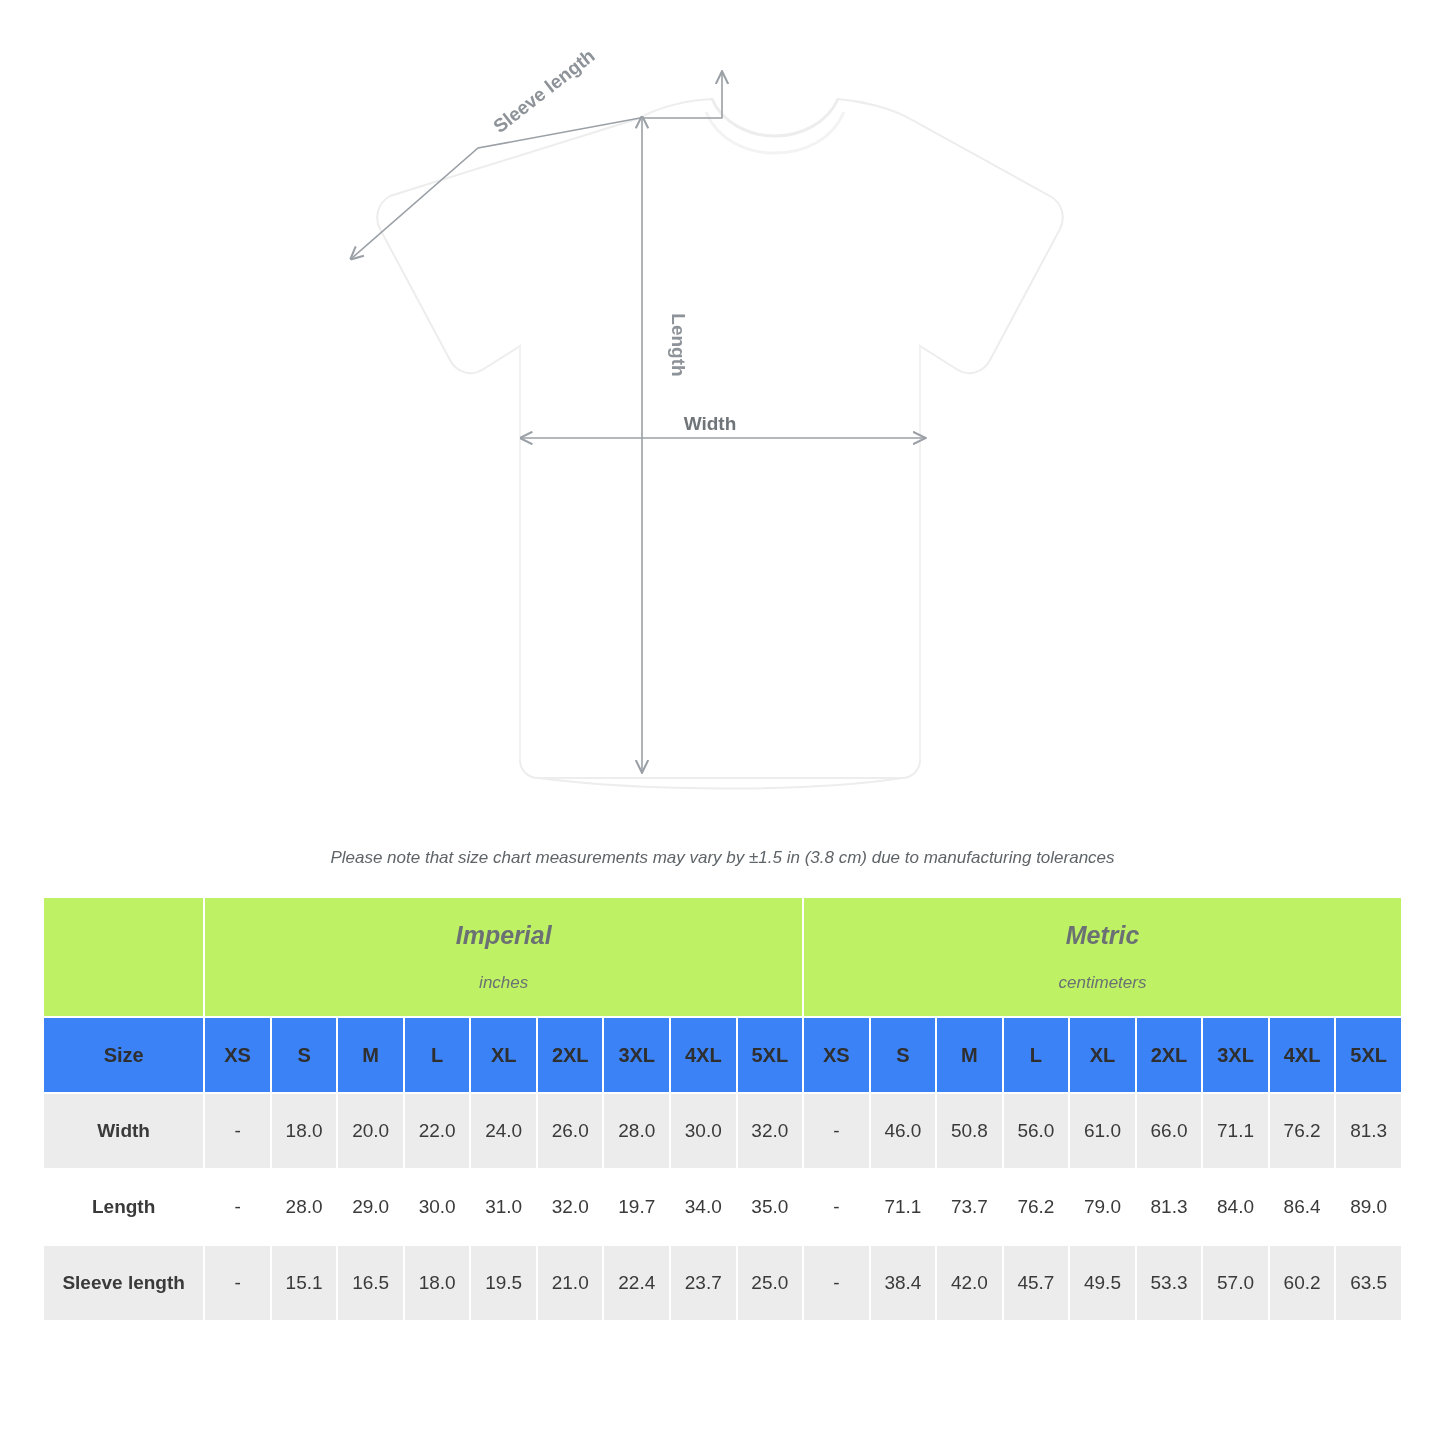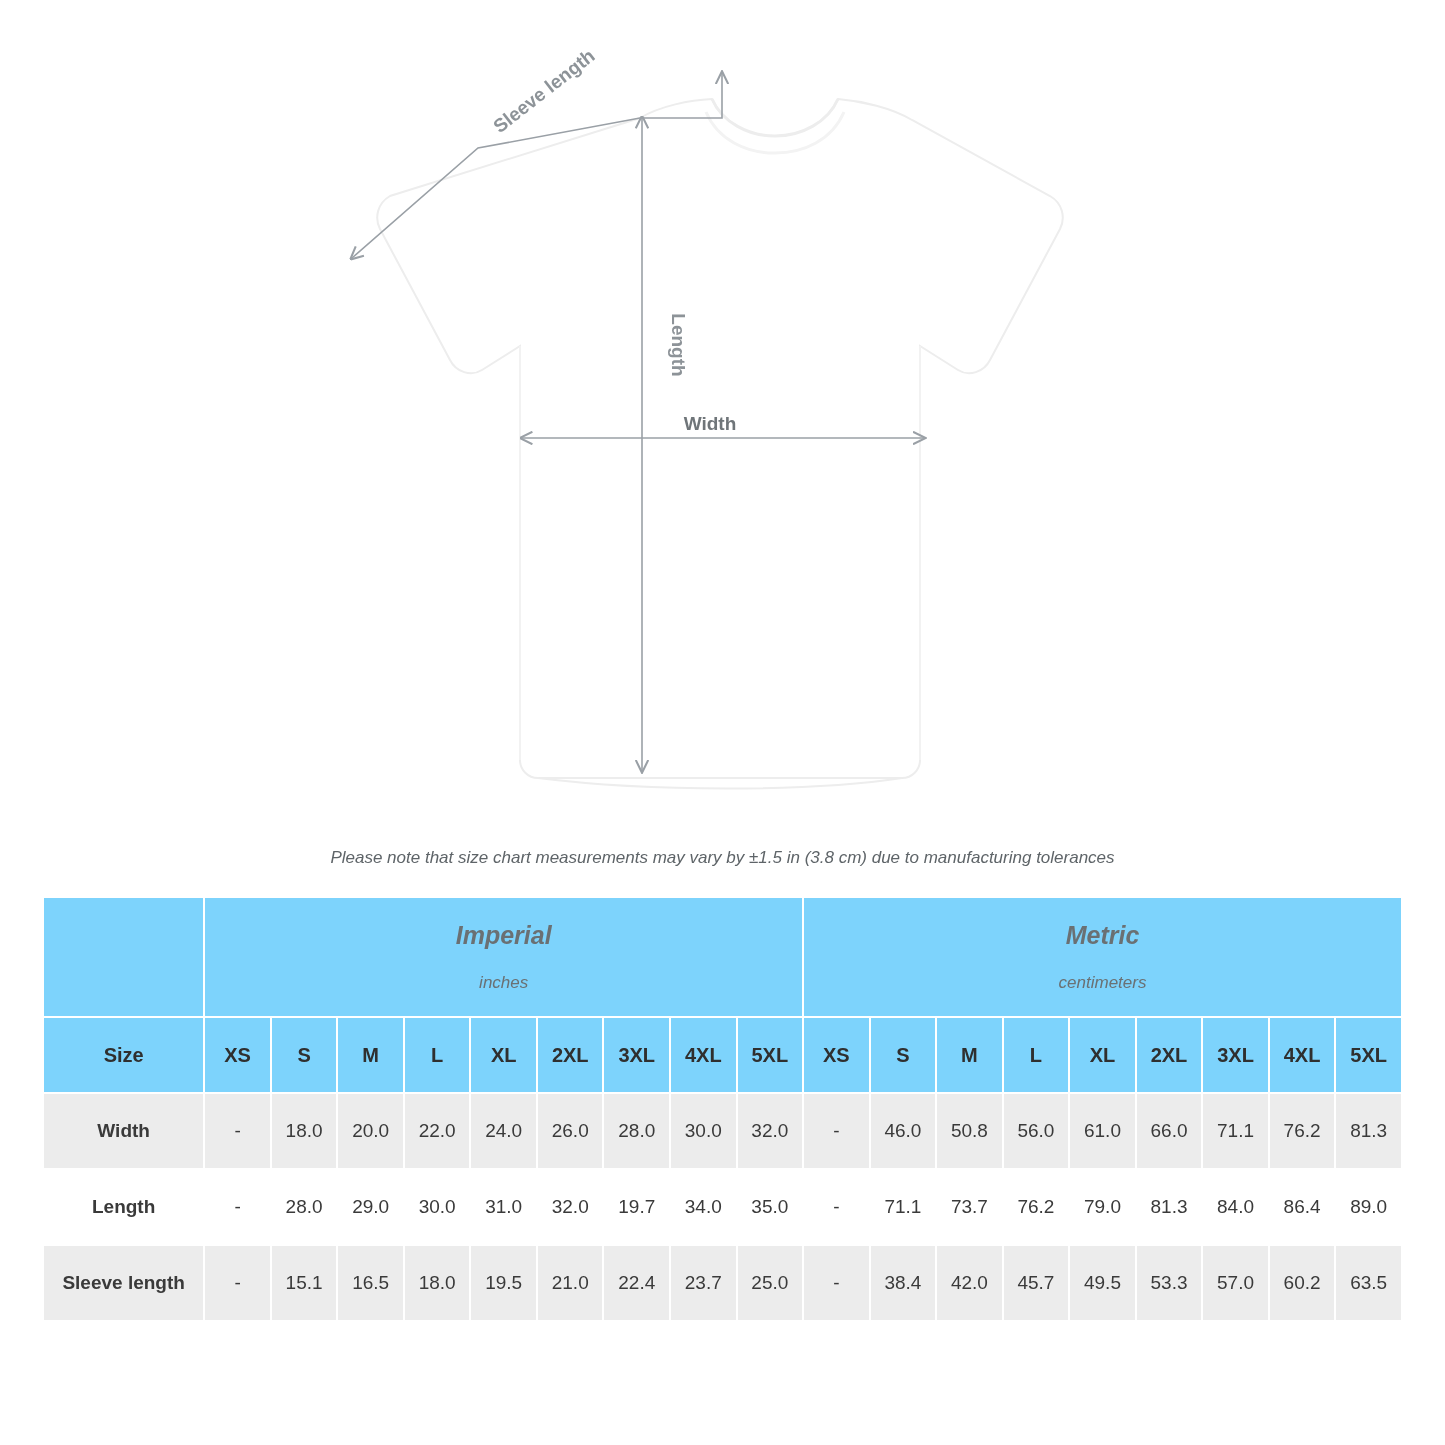--- a/index.html
+++ b/index.html
@@ -62,21 +62,21 @@
   table.size-table td, table.size-table th {
     border: 2px solid #ffffff;
     text-align: center;
     vertical-align: middle;
     font-size: 19px;
     color: #3a3a3a;
     font-weight: normal;
     padding: 0;
   }
   .unit-head {
-    background: #7dd3fc;
+    background: #bef264;
     height: 118px;
   }
   .unit-head .unit-name {
     font-size: 25px;
     font-style: italic;
     font-weight: bold;
     color: #6a7073;
     line-height: 1.15;
   }
   .unit-head .unit-sub {
@@ -86,21 +86,21 @@
     margin-top: 24px;
   }
   .row-header-cell {
     background: #ffffff;
     font-weight: bold;
     font-size: 20px;
     color: #2f2f2f;
   }
   tr.head-row td {
     height: 74px;
-    background: #7dd3fc;
+    background: #3b82f6;
     font-size: 20px;
     color: #2f2f2f;
     font-weight: bold;
   }
   tr.head-row td.size-label {
     font-weight: bold;
   }
   tr.band td {
     height: 74px;
     background: #ececec;

